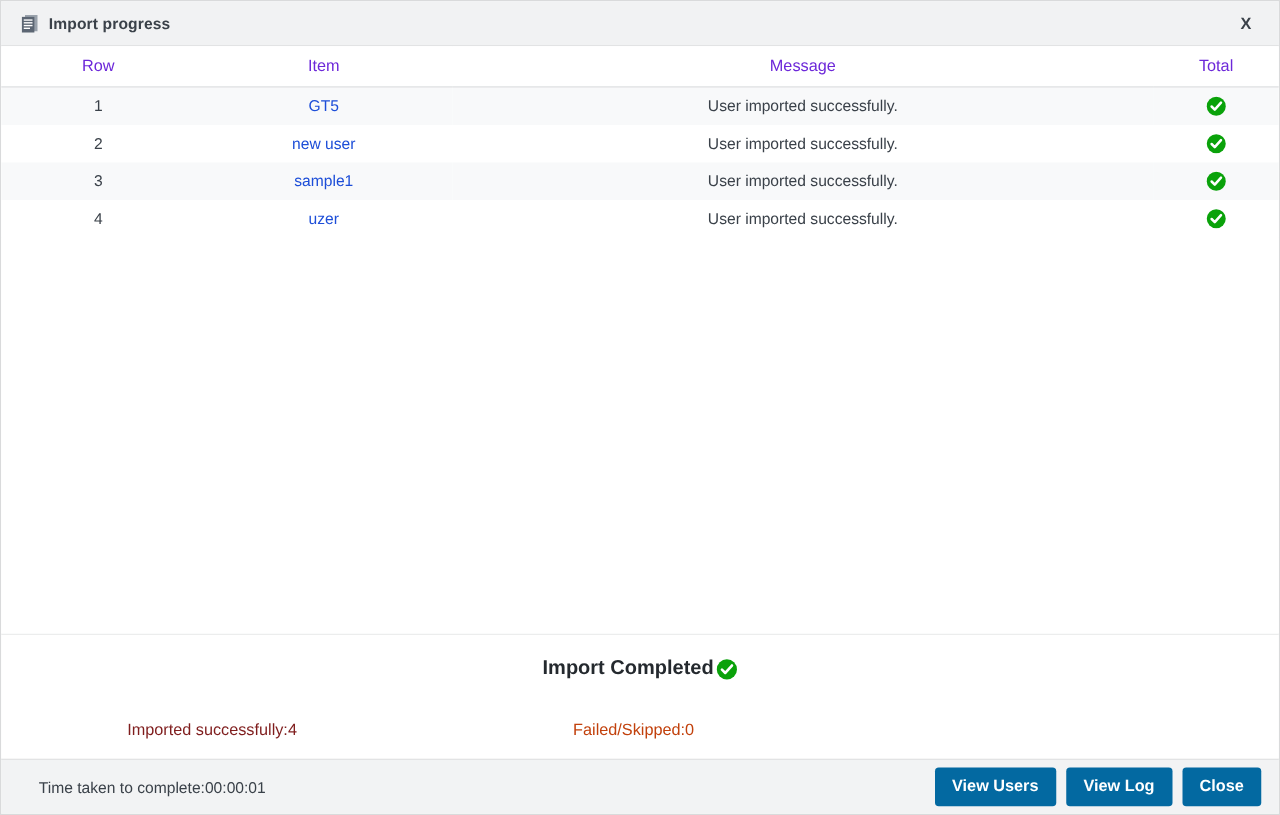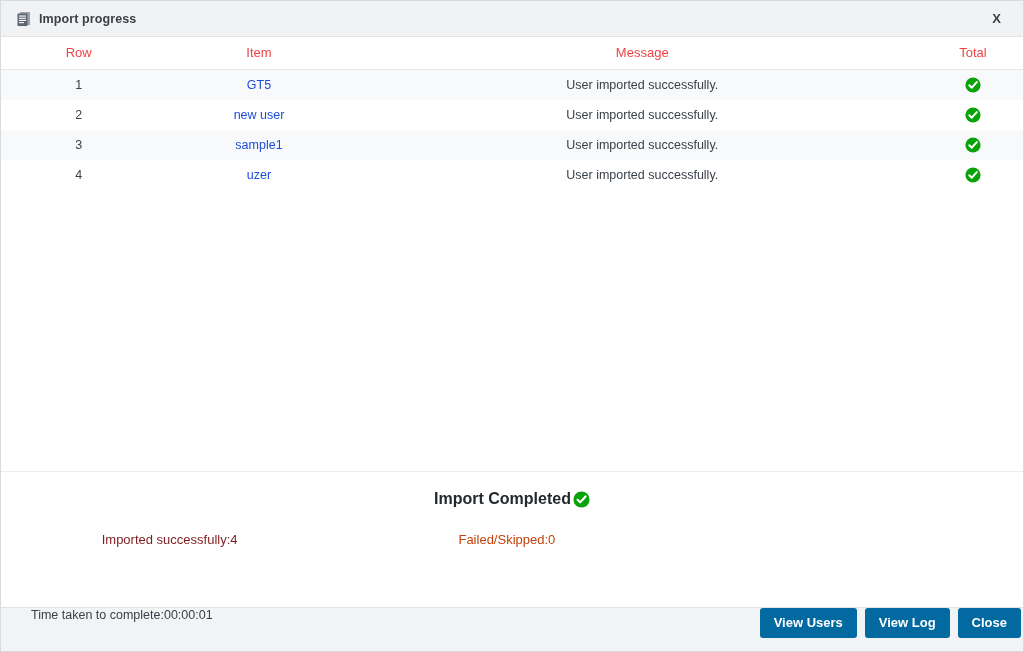--- a/index.html
+++ b/index.html
@@ -74,21 +74,21 @@
     background: #ffffff;
   }
   table.grid {
     width: 100%;
     border-collapse: collapse;
     table-layout: fixed;
   }
   table.grid th {
     font-size: 13px;
     font-weight: normal;
-    color: #ef4444;
+    color: #6d28d9;
     padding: 8px 0 9px 0;
     border-bottom: 1px solid #e5e6e7;
     text-align: center;
     background: #ffffff;
   }
   table.grid td {
     font-size: 12.5px;
     color: #3a4149;
     padding: 7px 0 7px 0;
     text-align: center;
@@ -131,21 +131,21 @@
   }
   .summary-title {
     text-align: center;
     font-size: 16px;
     font-weight: bold;
     color: #24292e;
     display: flex;
     align-items: center;
     justify-content: center;
     gap: 2px;
-    margin-bottom: 24px;
+    margin-bottom: 32px;
   }
   .summary-title .check-badge { width: 17px; height: 17px; }
 
   .summary-stats {
     display: flex;
     align-items: center;
   }
   .stat {
     font-size: 13px;
     text-align: center;
@@ -154,24 +154,23 @@
   .stat-ok    { flex: 0 0 33%; color: #7f1d1d; }
   .stat-fail  { flex: 0 0 33%; color: #c2410c; }
 
   
   .footer {
     height: 44px;
     min-height: 44px;
     background: #f2f3f4;
     border-top: 1px solid #e2e3e4;
     display: flex;
-    align-items: flex-start;
-    padding: 0 2px 0 30px;
+    align-items: center;
+    padding: 0 14px 0 30px;
     box-sizing: border-box;
-    margin-top: 44px;
   }
   .time-taken {
     font-size: 12.5px;
     color: #3a4149;
   }
   .footer-spacer { flex: 1; }
   .footer-buttons {
     display: flex;
     gap: 8px;
   }

